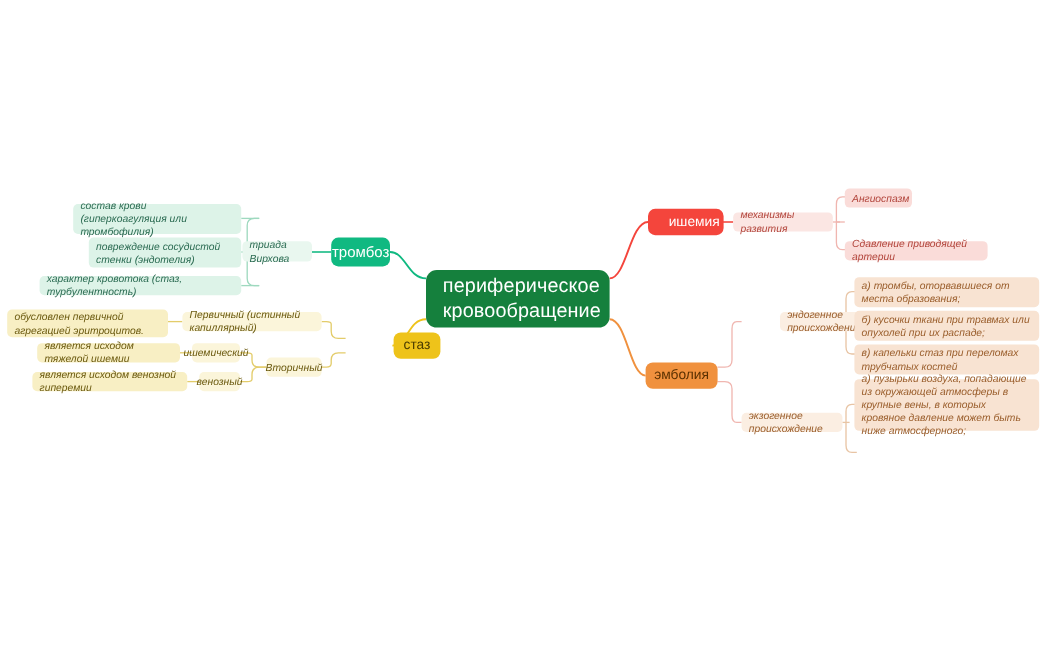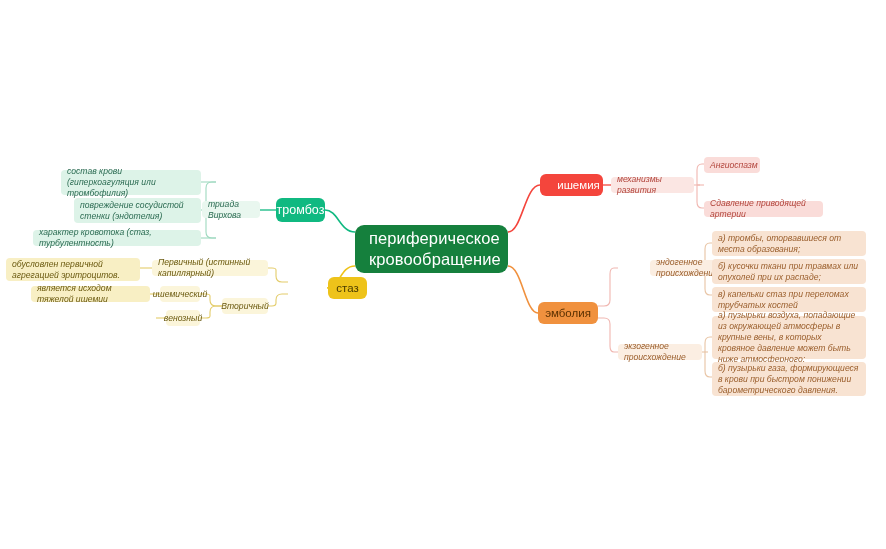--- a/index.html
+++ b/index.html
@@ -172,20 +172,23 @@
   </div>
 
   <div class="node leaf yellow" style="left:31px; top:286px; width:119px; height:16px;">
     <span>является исходом тяжелой ишемии</span>
   </div>
 
   <div class="node leaf yellow2" style="left:166px; top:310px; width:34px; height:16px; justify-content:center;">
     <span>венозный</span>
   </div>
 
+  <div class="node leaf yellow" style="left:27px; top:310px; width:129px; height:16px;">
+    <span>является исходом венозной гиперемии</span>
+  </div>
 
   <div class="node branch red" style="left:540px; top:174px; width:63px; height:22px;padding-left:24px;">
     <span>ишемия</span>
   </div>
 
   <div class="node leaf red2" style="left:611px; top:177px; width:83px; height:16px; justify-content:center;">
     <span>механизмы развития</span>
   </div>
 
   <div class="node leaf red" style="left:704px; top:157px; width:56px; height:15px;">
@@ -218,17 +221,14 @@
   </div>
 
   <div class="node leaf orange2" style="left:618px; top:344px; width:84px; height:16px; justify-content:center;">
     <span>экзогенное происхождение</span>
   </div>
 
   <div class="node leaf orange" style="left:712px; top:316px; width:154px; height:43px;">
     <span>а) пузырьки воздуха, попадающие из окружающей атмосферы в крупные вены, в которых кровяное давление может быть ниже атмосферного;</span>
   </div>
 
-  <div class="node leaf orange" style="left:712px; top:362px; width:154px; height:34px;">
-    <span>б) пузырьки газа, формирующиеся в крови при быстром понижении барометрического давления.</span>
-  </div>
 
 </div>
 
 </body></html>

